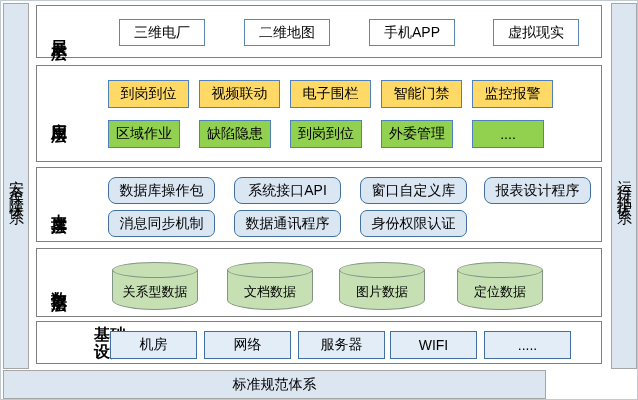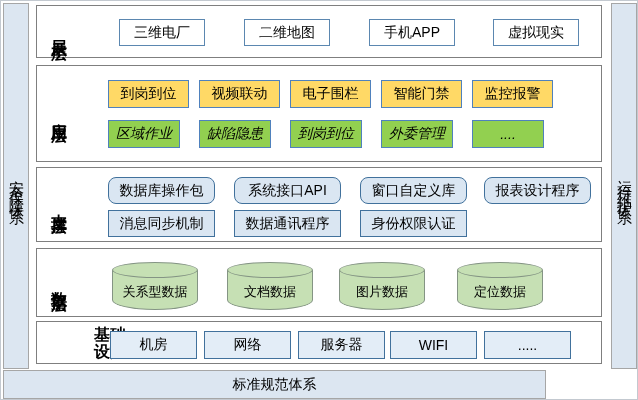--- a/index.html
+++ b/index.html
@@ -39,23 +39,23 @@
     width:38px;font-size:16px;font-weight:700;line-height:17px;
     word-break:break-all;text-align:left;margin-left:48px;
   }
   
   .bx{
     position:absolute;box-sizing:border-box;display:flex;align-items:center;
     justify-content:center;font-size:14px;text-align:center;white-space:nowrap;
   }
   .pres{background:#ffffff;border:1px solid #5b87b0;height:27px;width:86px;top:13px;}
   .yellow{background:#ffd966;border:1px solid #4f81bd;height:28px;width:81px;top:14px;}
-  .green{background:#92d050;border:1px solid #4f81bd;height:28px;width:72px;top:54px;font-style:italic;}
+  .green{background:#92d050;border:1px solid #4f81bd;height:28px;width:72px;top:54px;}
   .sup{background:#dae6f2;border:1px solid #41719c;height:27px;width:107px;}
-  .sup.r1{top:9px;border-radius:8px;} .sup.r2{top:42px;}
+  .sup.r1{top:9px;border-radius:8px;} .sup.r2{top:42px;border-radius:7px;}
   .infra{background:#e3edf7;border:1px solid #41719c;height:28px;width:87px;top:9px;}
   
   .cyl{position:absolute;top:13px;width:86px;height:48px;}
   .cyl-body{
     position:absolute;left:0;right:0;top:8px;bottom:0;box-sizing:border-box;
     background:#c6e0b4;border:1px solid #849484;border-top:none;
     border-radius:0 0 43px 43px / 0 0 10px 10px;
   }
   .cyl-cap{
     position:absolute;left:0;right:0;top:0;height:16px;box-sizing:border-box;

